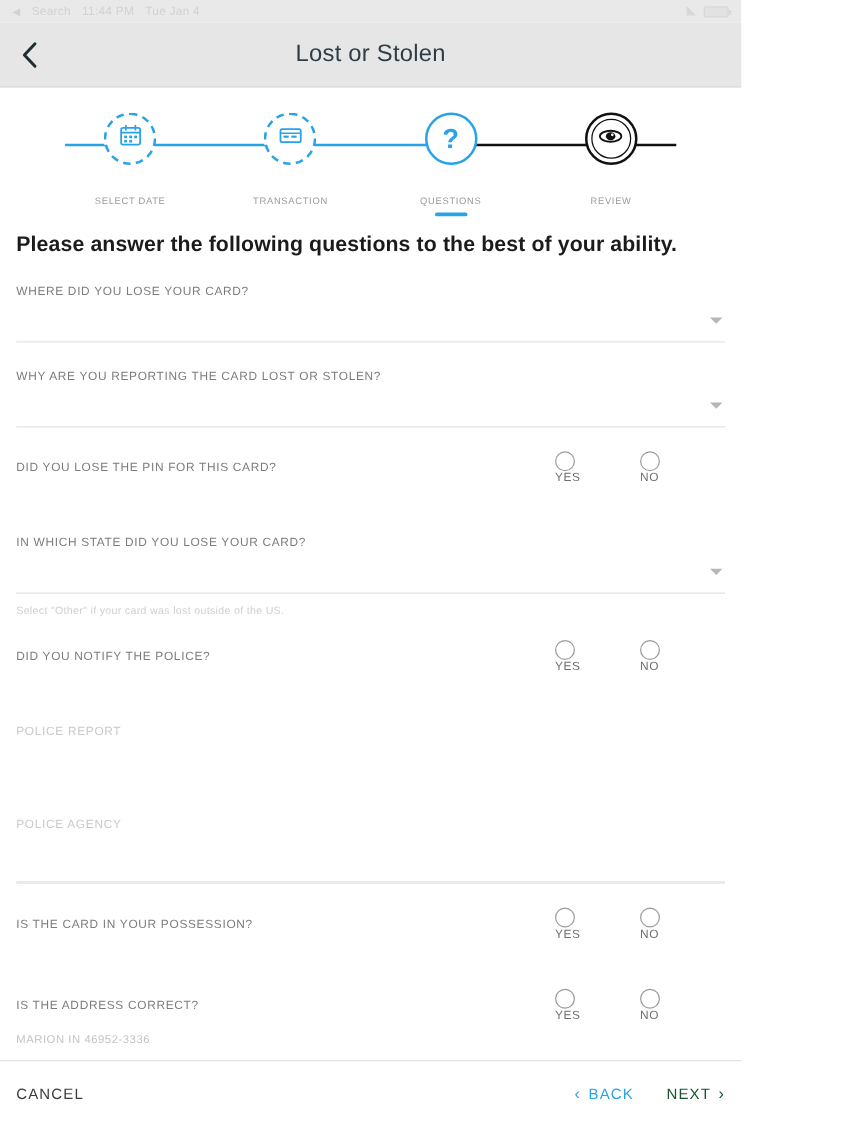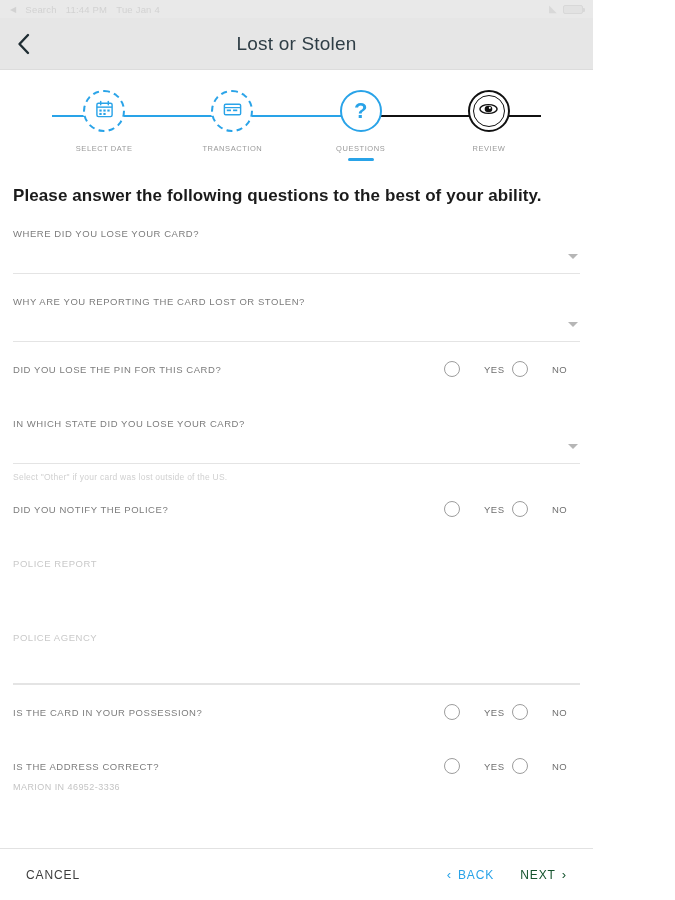--- a/index.html
+++ b/index.html
@@ -132,21 +132,21 @@
   .step-circle.blue { border: 2px dashed #29a3e8; }
   .step-circle.blue-solid { border: 2px solid #29a3e8; }
   .step-circle.dark { border: 2px solid #111111; }
   .step-circle .inner-ring {
     position: absolute;
     inset: 3px;
     border-radius: 50%;
     border: 1px solid #111;
   }
   .step-label {
-    margin-top: 12px;
+    margin-top: 24px;
     font-size: 7.5px;
     letter-spacing: .55px;
     color: #9a9a9a;
     text-transform: uppercase;
     text-align: left;
     white-space: nowrap;
   }
   .step-underline {
     margin-top: 5px;
     width: 26px;
@@ -224,24 +224,24 @@
     padding: 19px 0 19px 0;
   }
   .field-radio .q-label { flex: 0 0 auto; }
   .radio-group {
     margin-left: auto;
     display: flex;
     align-items: center;
   }
   .radio-opt {
     display: flex;
-    align-items: center;
-    gap: 24px;
+    gap: 0;
     cursor: pointer;
     width: 68px;
+    flex-direction: column;
   }
   .radio-dot {
     width: 16px; height: 16px;
     border-radius: 50%;
     border: 1.5px solid #9d9d9d;
     background: #fff;
     flex: 0 0 auto;
   }
   .radio-text {
     font-size: 9.5px;
@@ -276,21 +276,21 @@
     text-transform: uppercase;
   }
 
   
   .footer {
     flex: 0 0 auto;
     height: 52px;
     border-top: 1px solid #e2e2e2;
     display: flex;
     align-items: center;
-    padding: 0 26px;
+    padding: 0 13px;
     background: #fff;
   }
   .btn-cancel {
     font-size: 12px;
     letter-spacing: .9px;
     color: #3d3d3d;
     text-transform: uppercase;
     cursor: pointer;
   }
   .footer-right {

